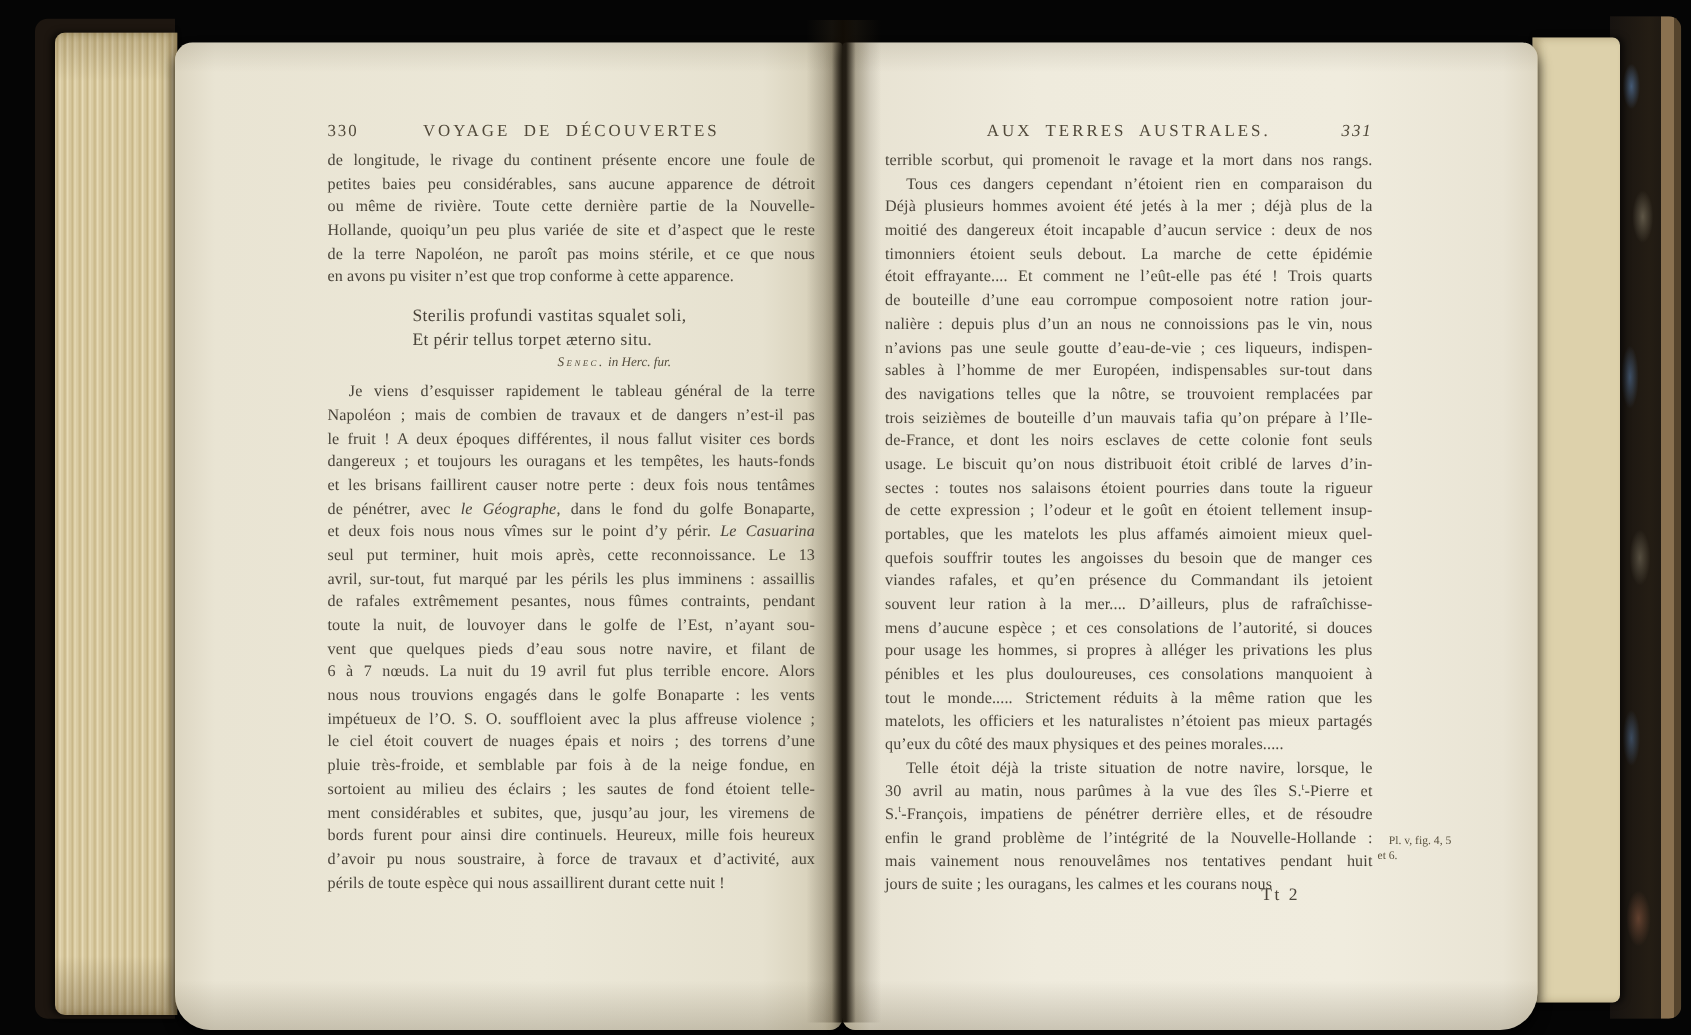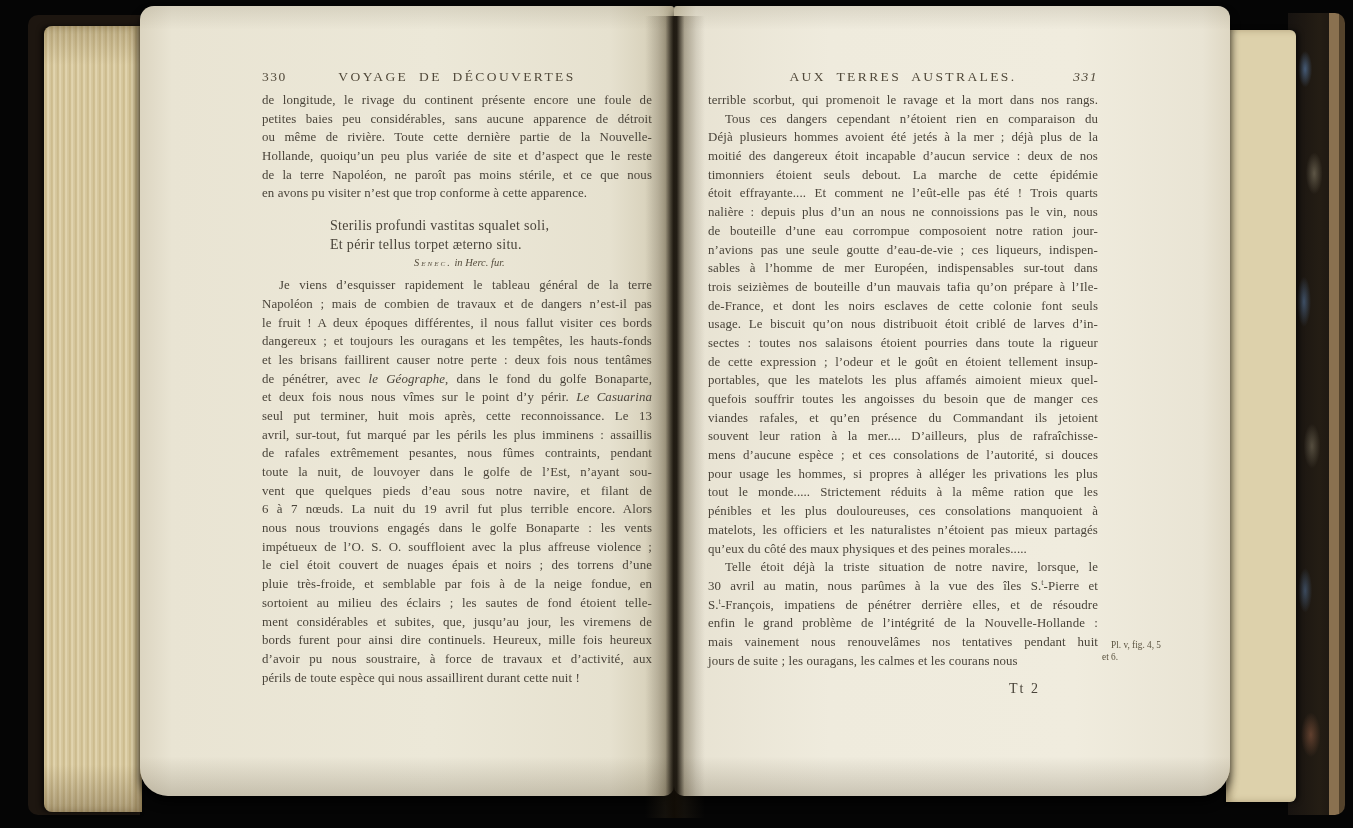--- a/index.html
+++ b/index.html
@@ -33,21 +33,21 @@
       radial-gradient(10px 26px at 30% 7%,rgba(95,135,185,.6),transparent 70%),
       radial-gradient(12px 30px at 46% 20%,rgba(205,195,165,.35),transparent 70%),
       radial-gradient(10px 36px at 28% 36%,rgba(95,135,185,.5),transparent 70%),
       radial-gradient(12px 32px at 42% 54%,rgba(205,195,165,.3),transparent 70%),
       radial-gradient(10px 32px at 30% 72%,rgba(95,135,185,.45),transparent 70%),
       radial-gradient(14px 32px at 40% 90%,rgba(175,110,80,.45),transparent 70%),
       linear-gradient(90deg,#171310 0%,#241d14 55%,#171310 100%);
     background-color:#1a1510;}
 
   
-  .page{position:absolute;top:6px;height:790px;overflow:hidden;color:#4a443a;}
+  .page{position:absolute;top:34px;height:790px;overflow:hidden;color:#4a443a;}
   .page.left{left:140px;width:534px;border-radius:14px 3px 10px 28px;
     background:linear-gradient(90deg,#dcd5c1 0%,#e9e4d3 6%,#ece8d8 55%,#e6e1cf 88%,#d5ceb7 97%,#bcb398 100%);
     box-shadow:0 7px 10px rgba(0,0,0,.75);}
   .page.right{left:674px;width:556px;border-radius:3px 12px 30px 10px;
     background:linear-gradient(90deg,#c9c1a8 0%,#e8e3d3 4%,#efebdd 28%,#f0ecde 72%,#e9e4d4 95%,#ded7c3 100%);
     box-shadow:0 7px 10px rgba(0,0,0,.75);}
   .page::before{content:"";position:absolute;inset:0;pointer-events:none;
     background:linear-gradient(180deg,rgba(95,85,60,.14),rgba(0,0,0,0) 3%,rgba(0,0,0,0) 95%,rgba(70,58,34,.22));}
   .gutter{position:absolute;left:645px;top:16px;width:60px;height:802px;z-index:5;pointer-events:none;
     background:linear-gradient(90deg,rgba(55,45,28,0) 0%,rgba(55,45,28,.30) 34%,rgba(18,13,6,.92) 49%,rgba(20,15,8,.92) 53%,rgba(55,45,28,.28) 66%,rgba(55,45,28,0) 100%);}
@@ -65,21 +65,21 @@
   .body{position:absolute;top:85px;width:390px;}
   .page.left .body{left:122px;}
   .page.right .body{left:34px;}
   .line{height:18.7px;line-height:18.7px;font-size:12.9px;letter-spacing:.1px;
         white-space:nowrap;text-align:justify;text-align-last:justify;}
   .line.end{text-align-last:left;}
   .line.indent{padding-left:17px;}
   .line sup{font-size:8px;line-height:0;}
   .block.verse{margin:13px 0 0 68px;}
   .verse .line{font-size:14px;height:19px;line-height:19px;text-align:left;text-align-last:left;letter-spacing:.3px;}
-  .attribution{margin:3px 0 0 84px;font-size:10.5px;font-style:italic;color:#554d3d;}
+  .attribution{margin:3px 0 0 116px;font-size:10.5px;font-style:italic;color:#554d3d;}
   .attr-name{font-variant:small-caps;letter-spacing:2px;}
   .verse + .paragraph{margin-top:8px;}
 
   .margin-note{position:absolute;left:428px;top:634px;width:90px;font-size:9.3px;line-height:11.5px;color:#5a523f;}
   .margin-note .mn1{display:block;padding-left:9px;}
   .margin-note .mn2{display:block;}
   .signature{position:absolute;left:323px;top:675px;font-size:14px;letter-spacing:2px;color:#4a443a;margin-left:12px;}
 </style>
 </head>
 <body>
@@ -142,37 +142,38 @@
       <span class="pagenum at-right">331</span>
     </div>
     <div class="body">
         <div class="block paragraph">
           <div class="line">terrible scorbut, qui promenoit le ravage et la mort dans nos rangs.</div>
           <div class="line indent">Tous ces dangers cependant n’étoient rien en comparaison du</div>
           <div class="line">Déjà plusieurs hommes avoient été jetés à la mer ; déjà plus de la</div>
           <div class="line">moitié des dangereux étoit incapable d’aucun service : deux de nos</div>
           <div class="line">timonniers étoient seuls debout. La marche de cette épidémie</div>
           <div class="line">étoit effrayante.... Et comment ne l’eût-elle pas été ! Trois quarts</div>
+          <div class="line">de bouteille d’une eau corrompue composoient notre ration jour-</div>
           <div class="line">nalière : depuis plus d’un an nous ne connoissions pas le vin, nous</div>
-          <div class="line">de bouteille d’une eau corrompue composoient notre ration jour-</div>
           <div class="line">n’avions pas une seule goutte d’eau-de-vie ; ces liqueurs, indispen-</div>
           <div class="line">sables à l’homme de mer Européen, indispensables sur-tout dans</div>
+          <div class="line">des navigations telles que la nôtre, se trouvoient remplacées par</div>
           <div class="line">trois seizièmes de bouteille d’un mauvais tafia qu’on prépare à l’Ile-</div>
           <div class="line">de-France, et dont les noirs esclaves de cette colonie font seuls</div>
           <div class="line">usage. Le biscuit qu’on nous distribuoit étoit criblé de larves d’in-</div>
           <div class="line">sectes : toutes nos salaisons étoient pourries dans toute la rigueur</div>
           <div class="line">de cette expression ; l’odeur et le goût en étoient tellement insup-</div>
           <div class="line">portables, que les matelots les plus affamés aimoient mieux quel-</div>
           <div class="line">quefois souffrir toutes les angoisses du besoin que de manger ces</div>
           <div class="line">viandes rafales, et qu’en présence du Commandant ils jetoient</div>
           <div class="line">souvent leur ration à la mer.... D’ailleurs, plus de rafraîchisse-</div>
           <div class="line">mens d’aucune espèce ; et ces consolations de l’autorité, si douces</div>
           <div class="line">pour usage les hommes, si propres à alléger les privations les plus</div>
+          <div class="line">pénibles et les plus douloureuses, ces consolations manquoient à</div>
           <div class="line">tout le monde..... Strictement réduits à la même ration que les</div>
-          <div class="line">pénibles et les plus douloureuses, ces consolations manquoient à</div>
           <div class="line">matelots, les officiers et les naturalistes n’étoient pas mieux partagés</div>
           <div class="line end">qu’eux du côté des maux physiques et des peines morales.....</div>
         </div>
         <div class="block paragraph">
           <div class="line indent">Telle étoit déjà la triste situation de notre navire, lorsque, le</div>
           <div class="line">30 avril au matin, nous parûmes à la vue des îles S.<sup>t</sup>-Pierre et</div>
           <div class="line">S.<sup>t</sup>-François, impatiens de pénétrer derrière elles, et de résoudre</div>
           <div class="line">enfin le grand problème de l’intégrité de la Nouvelle-Hollande :</div>
           <div class="line">mais vainement nous renouvelâmes nos tentatives pendant huit</div>
           <div class="line end">jours de suite ; les ouragans, les calmes et les courans nous</div>

